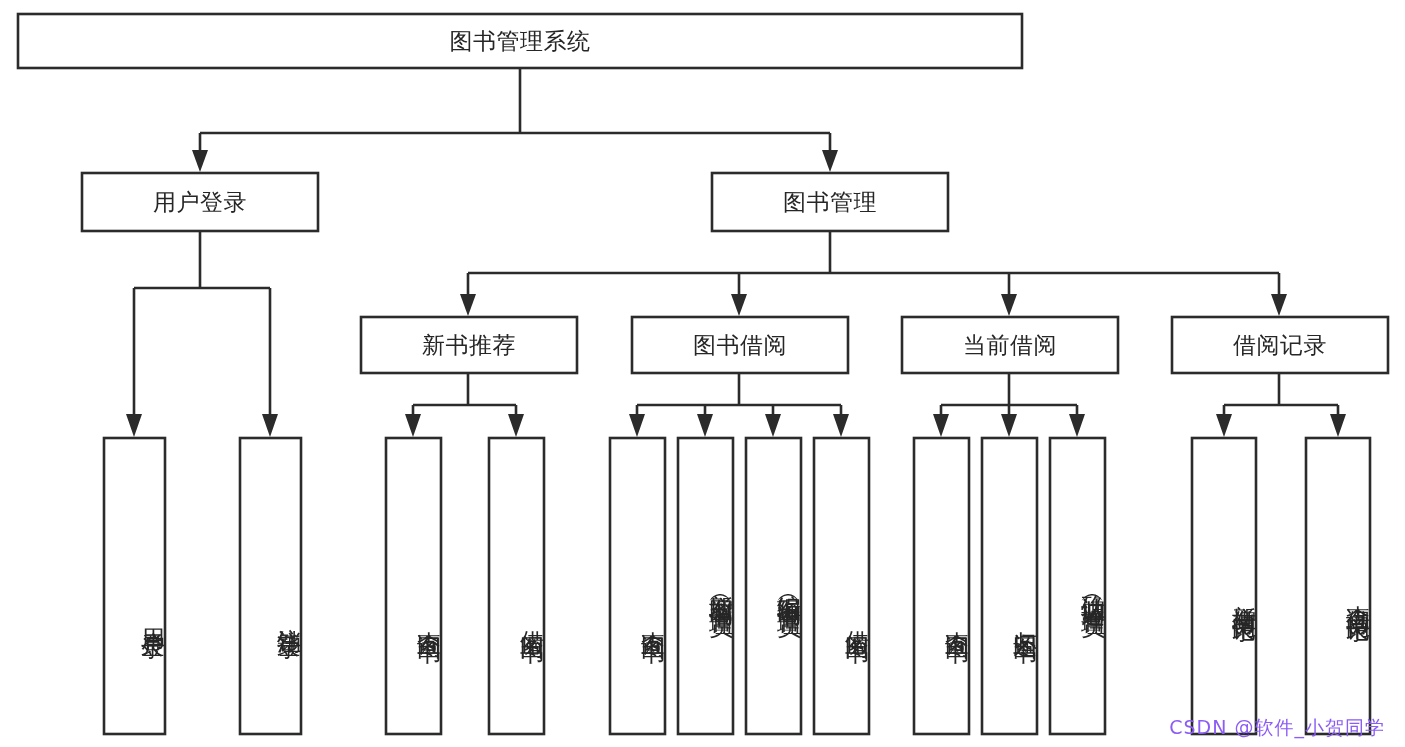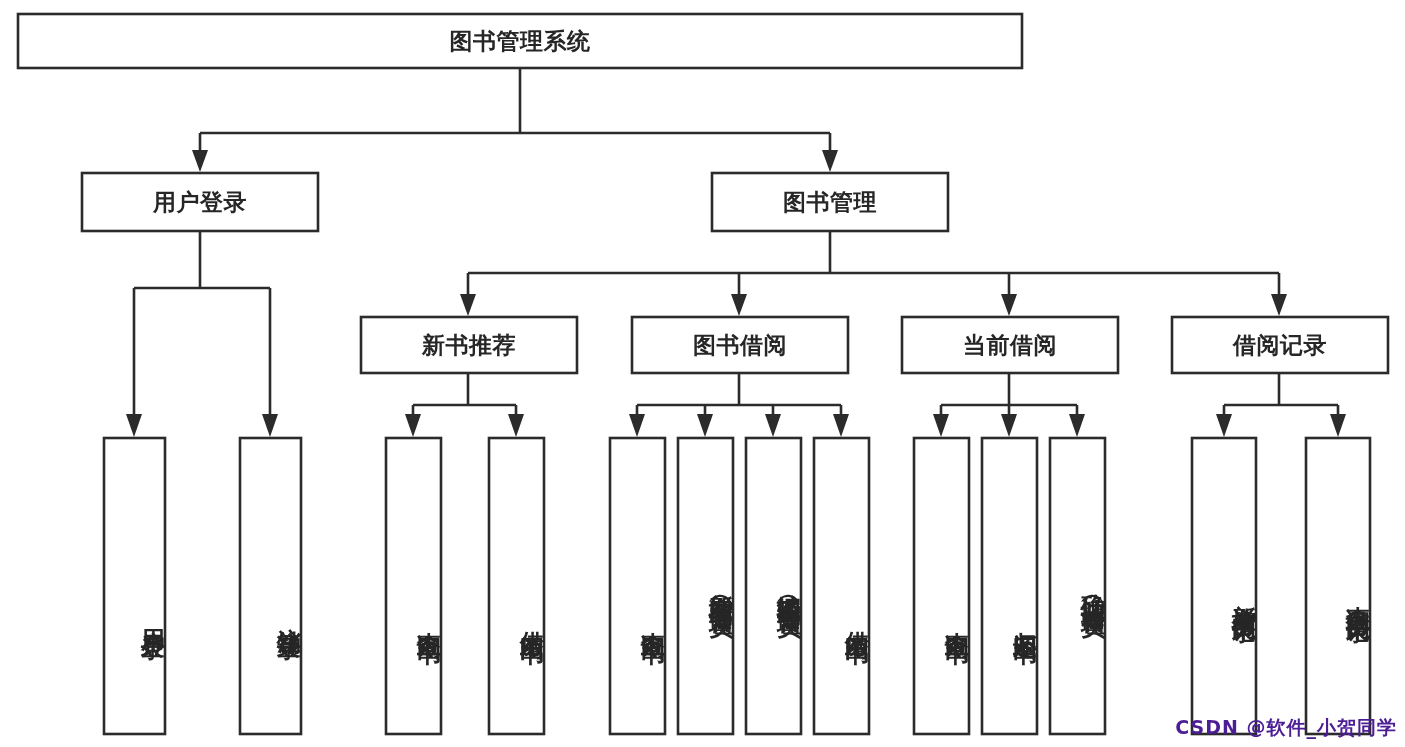--- a/index.html
+++ b/index.html
@@ -11,21 +11,20 @@
     width: 1405px;
     height: 747px;
     font-family: "DejaVu Sans", "Liberation Sans", sans-serif;
     overflow: hidden;
   }
   #diagram-root {
     position: relative;
     width: 1405px;
     height: 747px;
     background: #ffffff;
-    font-weight: bold;
   }
   svg#flowchart {
     position: absolute;
     top: 0;
     left: 0;
     width: 1405px;
     height: 747px;
     display: block;
   }
   .node-box {
@@ -71,25 +70,25 @@
     letter-spacing: 3px;
     white-space: nowrap;
     display: flex;
     align-items: flex-start;
     justify-content: center;
     pointer-events: none;
     user-select: none;
   }
   .watermark {
     position: absolute;
-    right: 8px;
+    right: 20px;
     bottom: 6px;
     font-family: "DejaVu Sans", "Liberation Sans", sans-serif;
     font-size: 19px;
-    color: #4c1d95;
+    color: #8b5cf6;
     letter-spacing: 1px;
     white-space: nowrap;
     user-select: none;
   }
 </style>
 </head>
 <body>
 
 <div id="diagram-root">
 

